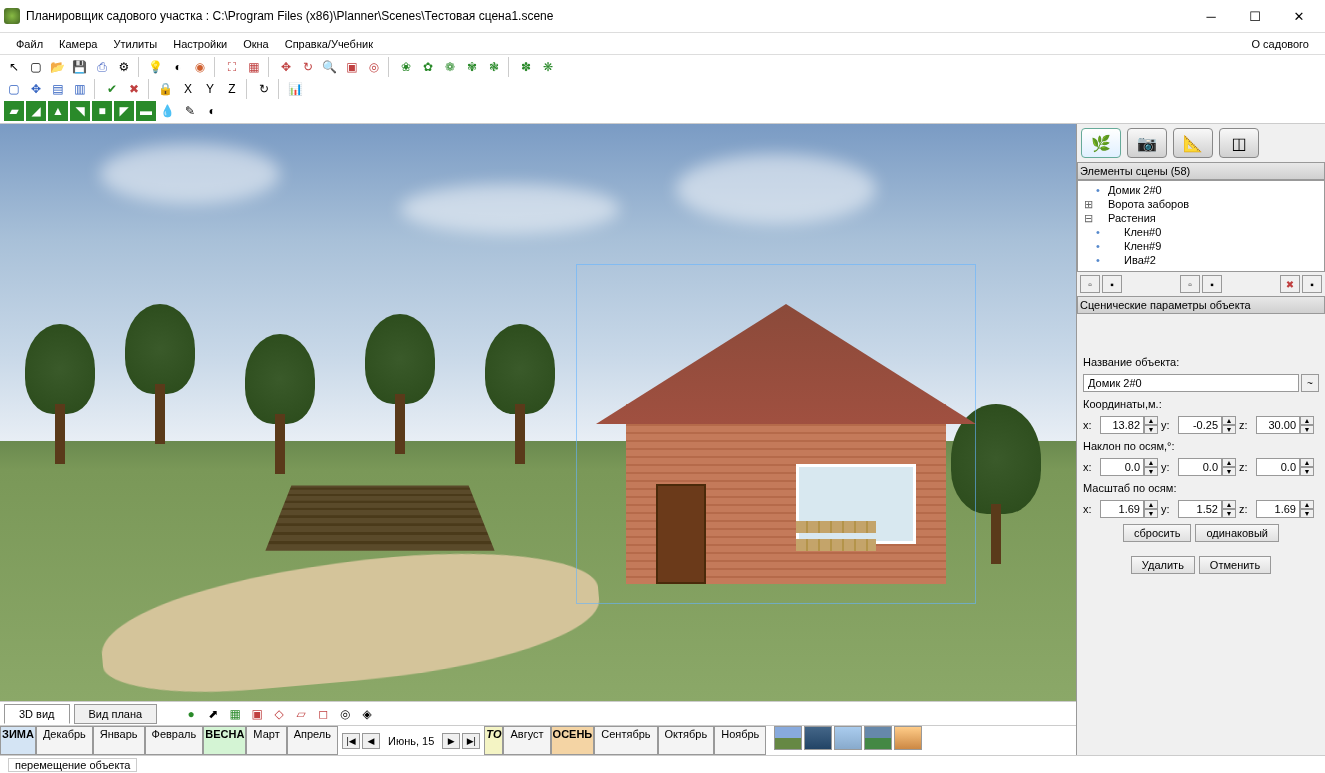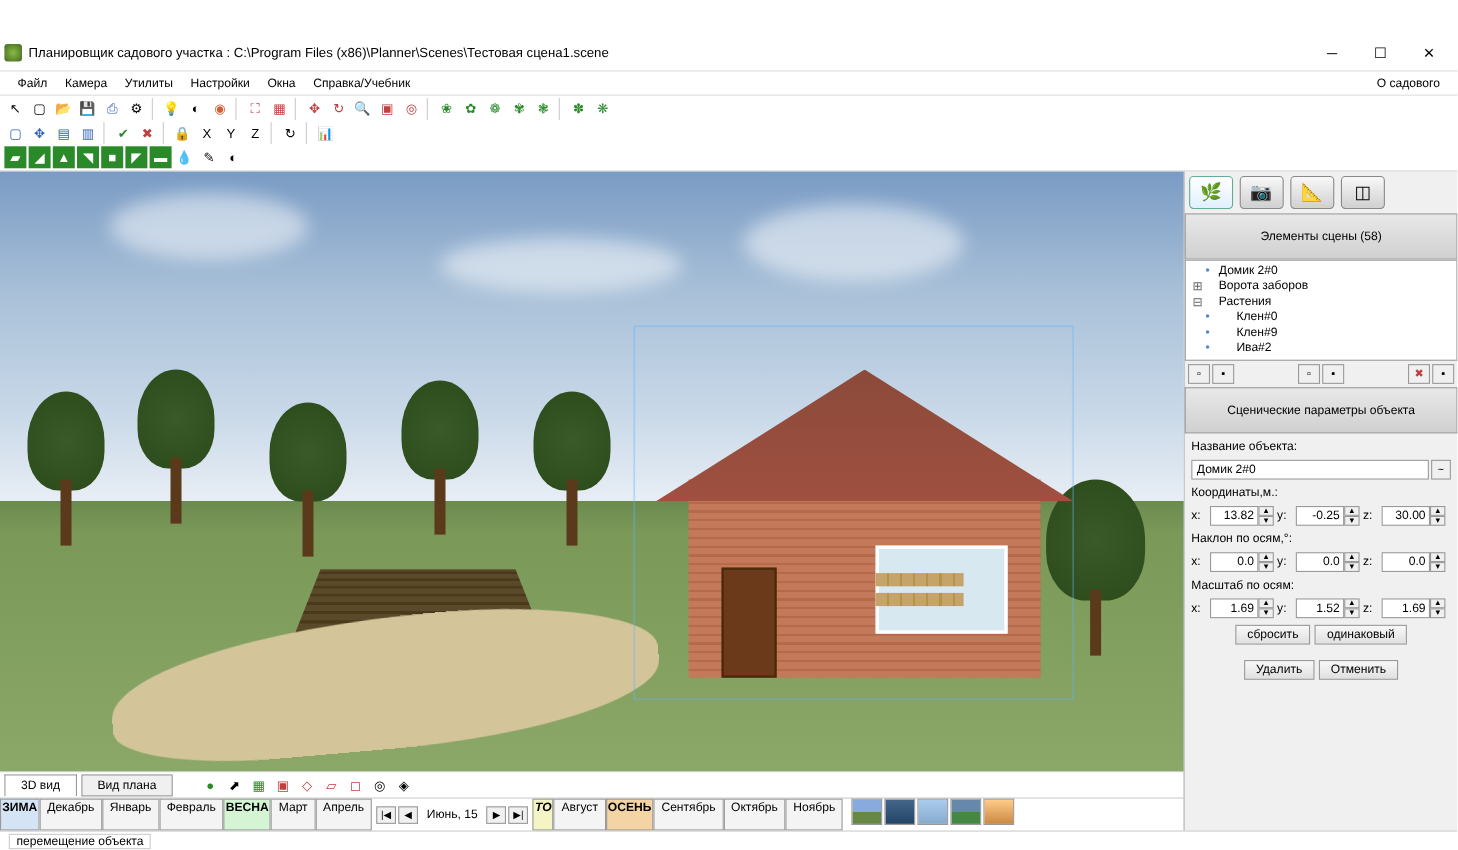--- a/index.html
+++ b/index.html
@@ -1,17 +1,17 @@
 <!DOCTYPE html>
 <html><head>
 <meta charset="utf-8">
 <style>
 * { box-sizing: border-box; margin: 0; padding: 0; font-family: Tahoma, Arial, sans-serif; font-size: 11px; }
 body { width: 1325px; height: 773px; background: #fff; overflow: hidden; display: flex; flex-direction: column; }
-.titlebar { height: 28px; background: #fff; display: flex; align-items: center; padding: 16px 4px; border-bottom: 1px solid #ddd; margin-top: 32px; }
+.titlebar { height: 28px; background: #fff; display: flex; align-items: center; padding: 16px 4px; border-bottom: 1px solid #ddd; }
 .titlebar-icon { width: 16px; height: 16px; background: radial-gradient(circle, #8b4, #462); border-radius: 3px; margin-right: 6px; }
 .titlebar-text { flex: 1; font-size: 12px; color: #000; }
 .win-btns { display: flex; gap: 0; }
 .win-btn { width: 44px; height: 28px; display: flex; align-items: center; justify-content: center; color: #000; font-size: 13px; }
 .menubar { height: 22px; display: flex; align-items: center; padding: 0 8px; border-bottom: 1px solid #ddd; }
 .menu-item { padding: 3px 8px; cursor: default; }
 .menu-spacer { flex: 1; }
 .toolbars { border-bottom: 1px solid #ccc; padding: 2px 4px; display: flex; flex-direction: column; gap: 2px; }
 .toolbar-row { display: flex; align-items: center; gap: 2px; flex-wrap: wrap; }
 .tbtn { width: 20px; height: 20px; border: 1px solid transparent; display: flex; align-items: center; justify-content: center; font-size: 12px; }
@@ -47,30 +47,30 @@
 .summer .season-name { background: #f4f4c4; font-style: italic; }
 .autumn .season-name { background: #f4d4a4; }
 .date-nav { display: flex; align-items: center; gap: 2px; padding: 0 4px; }
 .navbtn { width: 18px; height: 16px; border: 1px solid #999; background: #f0f0f0; display: flex; align-items: center; justify-content: center; font-size: 9px; }
 .thumbs { display: flex; gap: 2px; margin-left: 8px; }
 .thumb { width: 28px; height: 24px; border: 1px solid #999; background: linear-gradient(to bottom, #88aadd 50%, #668844 50%); }
 .right-panel { width: 248px; display: flex; flex-direction: column; background: #f0f0f0; }
 .rp-icons { height: 38px; display: flex; gap: 6px; padding: 4px; align-items: center; }
 .rp-icon { width: 40px; height: 30px; border: 1px solid #888; border-radius: 4px; background: linear-gradient(#f8f8f8,#d0d0d0); display: flex; align-items: center; justify-content: center; font-size: 16px; }
 .rp-icon.active { background: linear-gradient(#fff,#e0f0ff); border-color: #6a9; }
-.panel-hdr { background: linear-gradient(#e8e8e8,#d0d0d0); border: 1px solid #999; text-align: center; padding: 14px; font-size: 11px; }
+.panel-hdr { background: linear-gradient(#e8e8e8,#d0d0d0); border: 1px solid #999; padding: 2px; font-size: 11px; }
 .tree-panel { height: 92px; background: #fff; border: 1px solid #999; overflow: auto; padding: 2px; }
 .tree-node { padding: 1px 2px 1px 28px; white-space: nowrap; position: relative; }
 .tree-node::before { content: "•"; position: absolute; left: 16px; color: #5588cc; }
 .tree-node.parent::before { content: "⊞"; left: 4px; color: #666; }
 .tree-node.exp::before { content: "⊟"; left: 4px; color: #666; }
 .tree-node.child { padding-left: 44px; }
 .mini-btns { display: flex; gap: 2px; padding: 3px; }
 .minibtn { width: 20px; height: 18px; border: 1px solid #999; background: #f0f0f0; font-size: 10px; display: flex; align-items: center; justify-content: center; }
-.props-panel { flex: 1; padding: 6px; display: flex; flex-direction: column; gap: 6px; overflow: hidden; }
+.props-panel { flex: 1; padding: 6px; display: flex; flex-direction: column; gap: 6px; overflow: hidden; margin-top: 36px; }
 .prop-label { font-size: 11px; }
 .prop-input { width: 100%; border: 1px solid #999; padding: 2px 4px; background: #fff; }
 .coord-row { display: flex; align-items: center; gap: 3px; }
 .coord-lbl { width: 14px; }
 .spinner { display: flex; align-items: stretch; }
 .spinner input { width: 44px; border: 1px solid #999; padding: 1px 3px; text-align: right; }
 .spin-btns { display: flex; flex-direction: column; width: 14px; }
 .spinbtn { height: 9px; border: 1px solid #999; background: #f0f0f0; font-size: 7px; line-height: 7px; text-align: center; }
 .btn-row { display: flex; gap: 4px; justify-content: center; }
 .pbtn { padding: 2px 10px; border: 1px solid #999; background: linear-gradient(#f8f8f8,#e0e0e0); font-size: 11px; }

